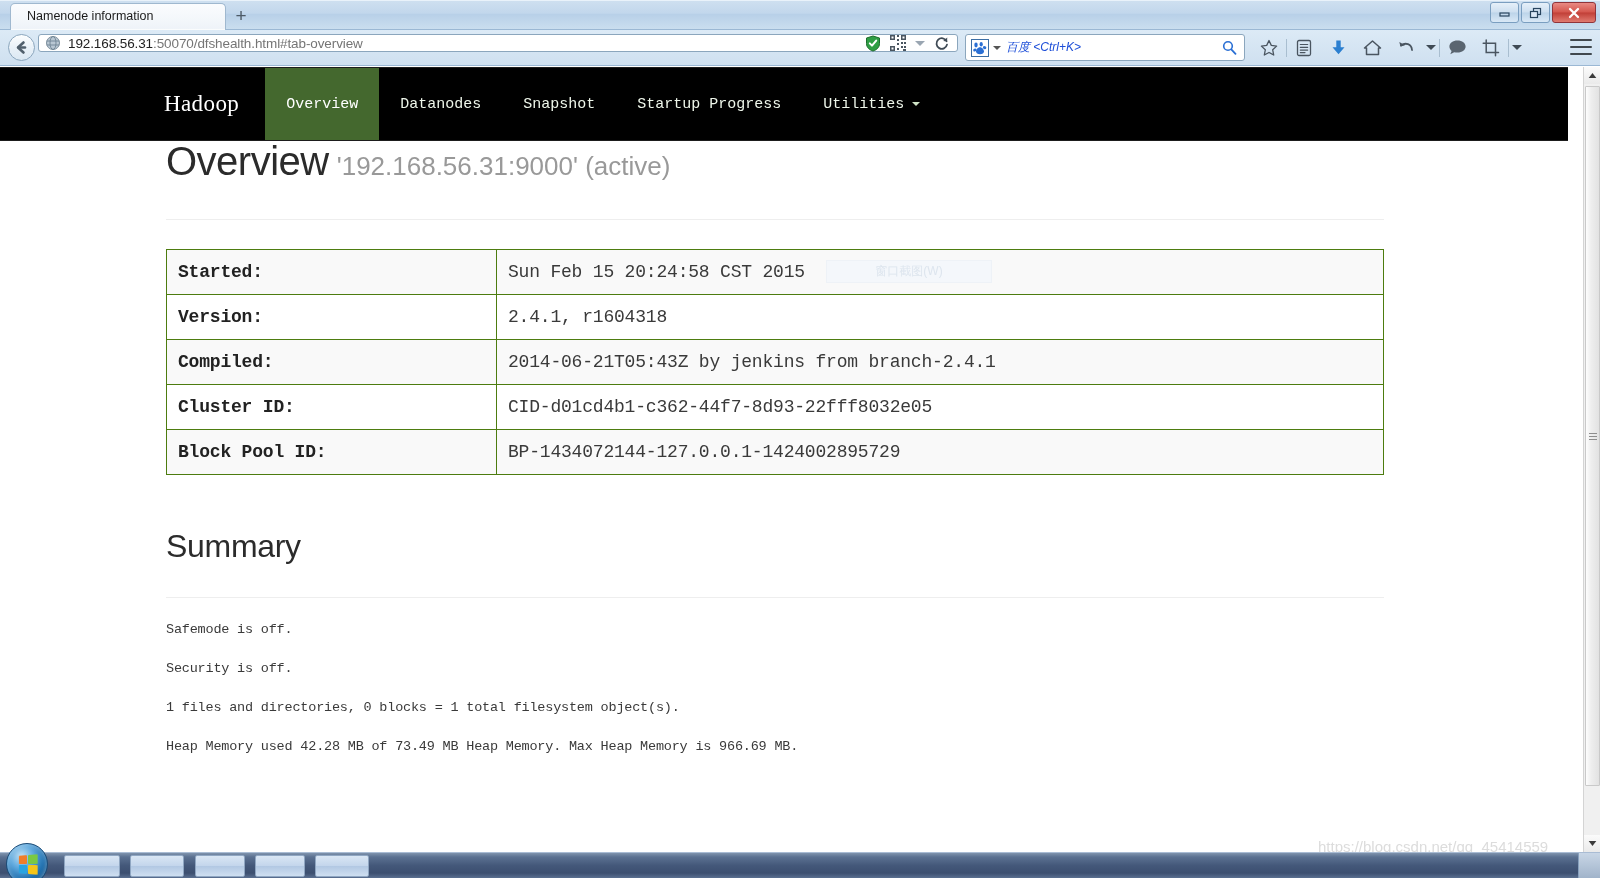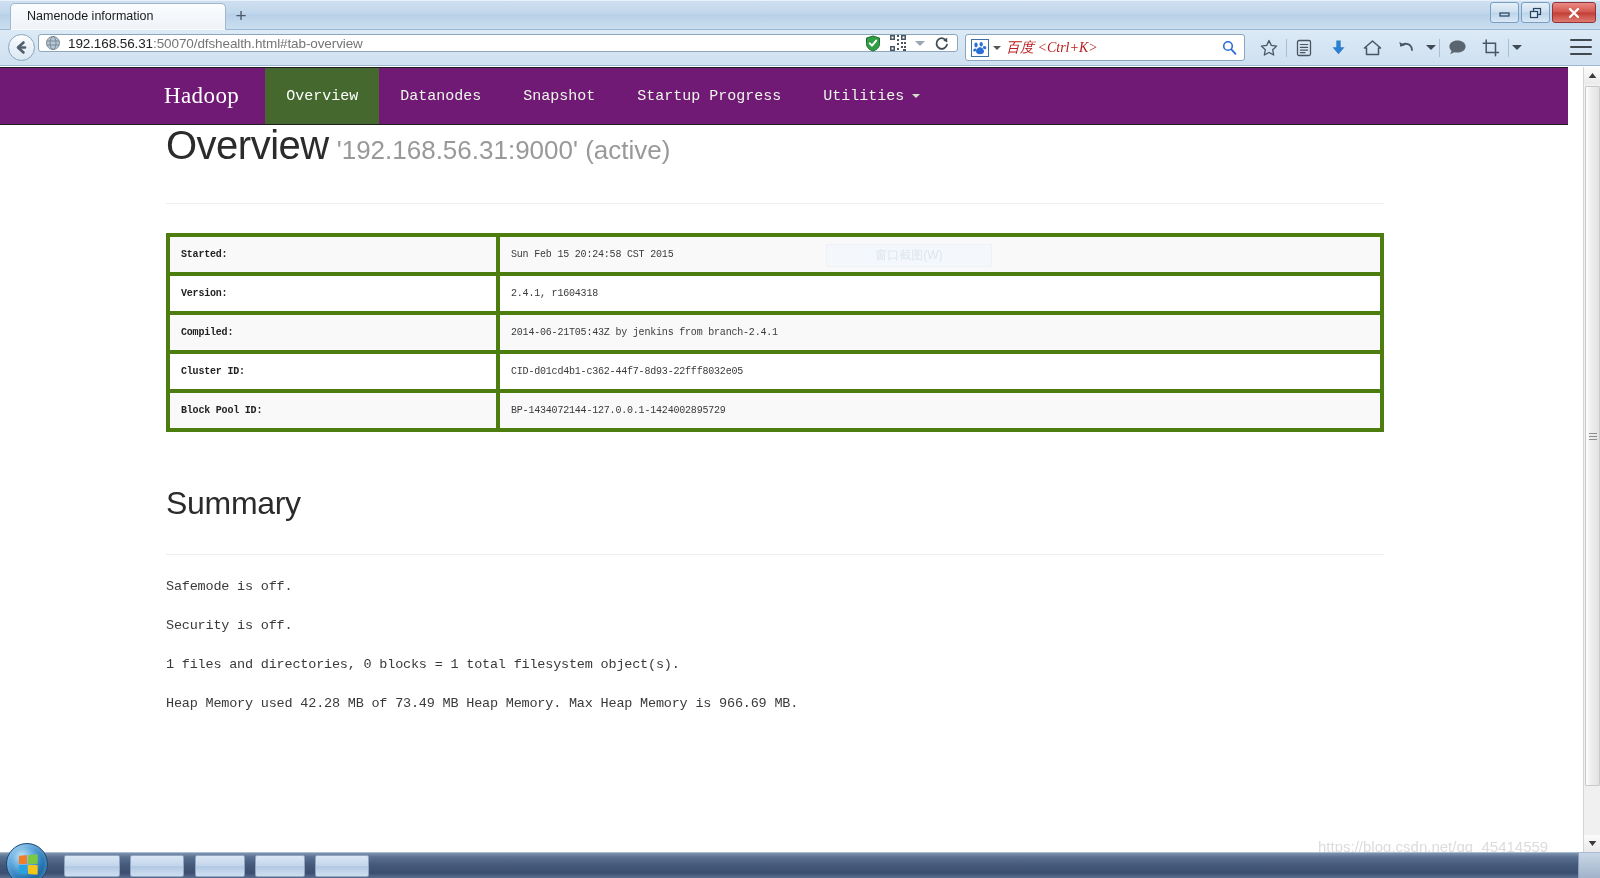--- a/index.html
+++ b/index.html
@@ -139,25 +139,24 @@
   }
   .search-caret {
     margin: 0 5px 0 4px;
     width: 0; height: 0;
     border-left: 4px solid transparent;
     border-right: 4px solid transparent;
     border-top: 4px solid #555;
     flex: none;
   }
   .search-ph {
-    font-size: 14px;
+    font-size: 12px;
     font-style: italic;
-    color: #b91c1c;
+    color: #1d4ed8;
     white-space: nowrap;
-    font-family: Liberation Serif, serif;
   }
   .search-go { margin-left: auto; margin-right: 7px; }
 
   .toolicons {
     position: absolute;
     left: 1252px; top: 4px;
     display: flex; align-items: center; gap: 0;
     height: 27px;
   }
   .toolicon {
@@ -180,22 +179,22 @@
   
   .page {
     position: absolute;
     left: 0; top: 67px;
     width: 1568px; height: 785px;
     background: #fff;
     overflow: hidden;
   }
 
   .hadoop-nav {
-    height: 58px;
-    background: #701a75;
+    height: 74px;
+    background: #000000;
     border-top: 1px solid #1d1d1d;
     border-bottom: 1px solid #1d1d1d;
     display: flex;
     align-items: stretch;
     padding-left: 140px;
   }
   .brand {
     display: flex; align-items: center;
     padding: 0 26px 0 24px;
     color: #fff;
@@ -261,22 +260,22 @@
   }
 
   table.info {
     width: 1218px;
     border-collapse: collapse;
     margin-top: 29px;
     font-family: "Liberation Mono", monospace;
   }
   table.info td {
     padding: 12px 11px;
-    border: 4px solid #4d7c0f;
-    font-size: 10px;
+    border: 1px solid #4d7c0f;
+    font-size: 18px;
     color: #3a3a3a;
     letter-spacing: -0.2px;
   }
   table.info tr:nth-child(odd) td { background: #f9f9f9; }
   table.info td.k { width: 330px; font-weight: bold; color: #222; }
 
   h2.summary {
     margin-top: 53px;
     font-size: 32px;
     font-weight: normal;

